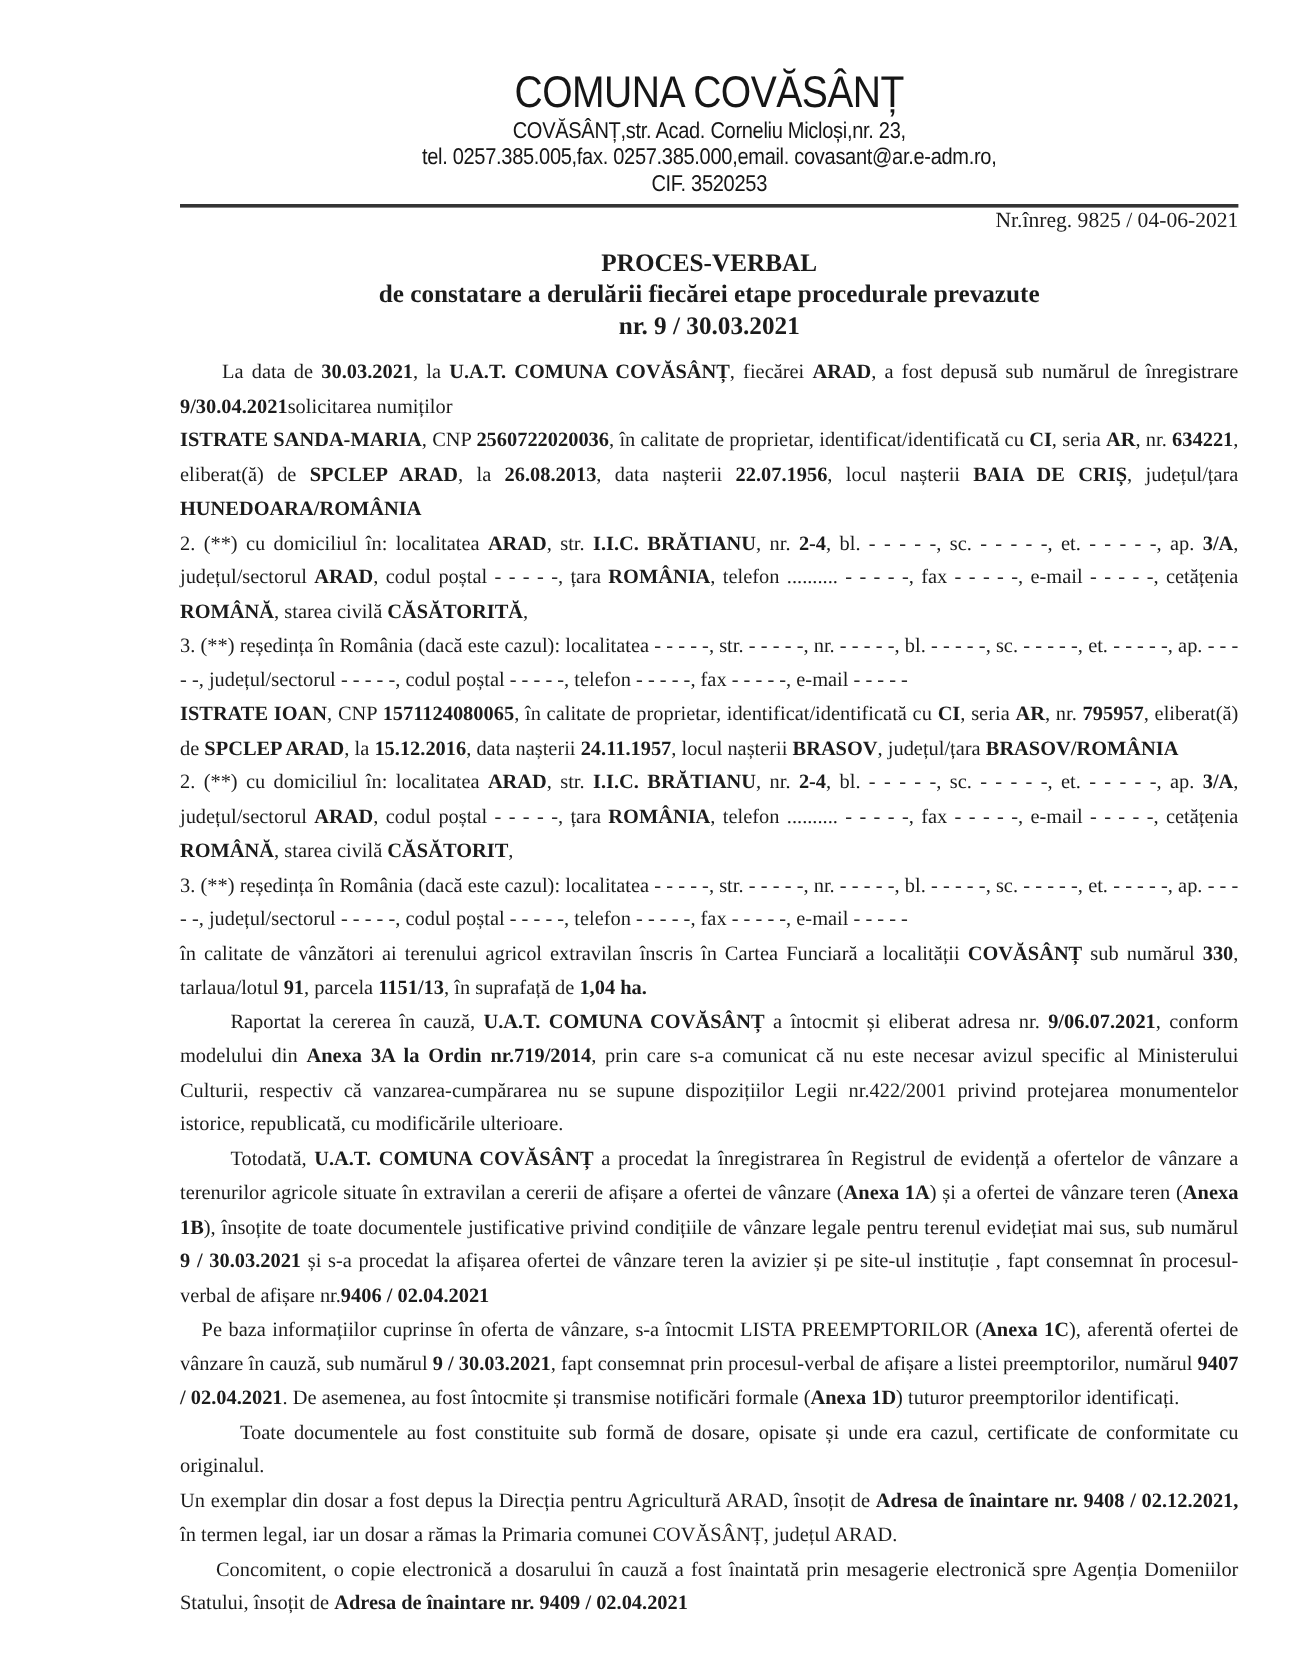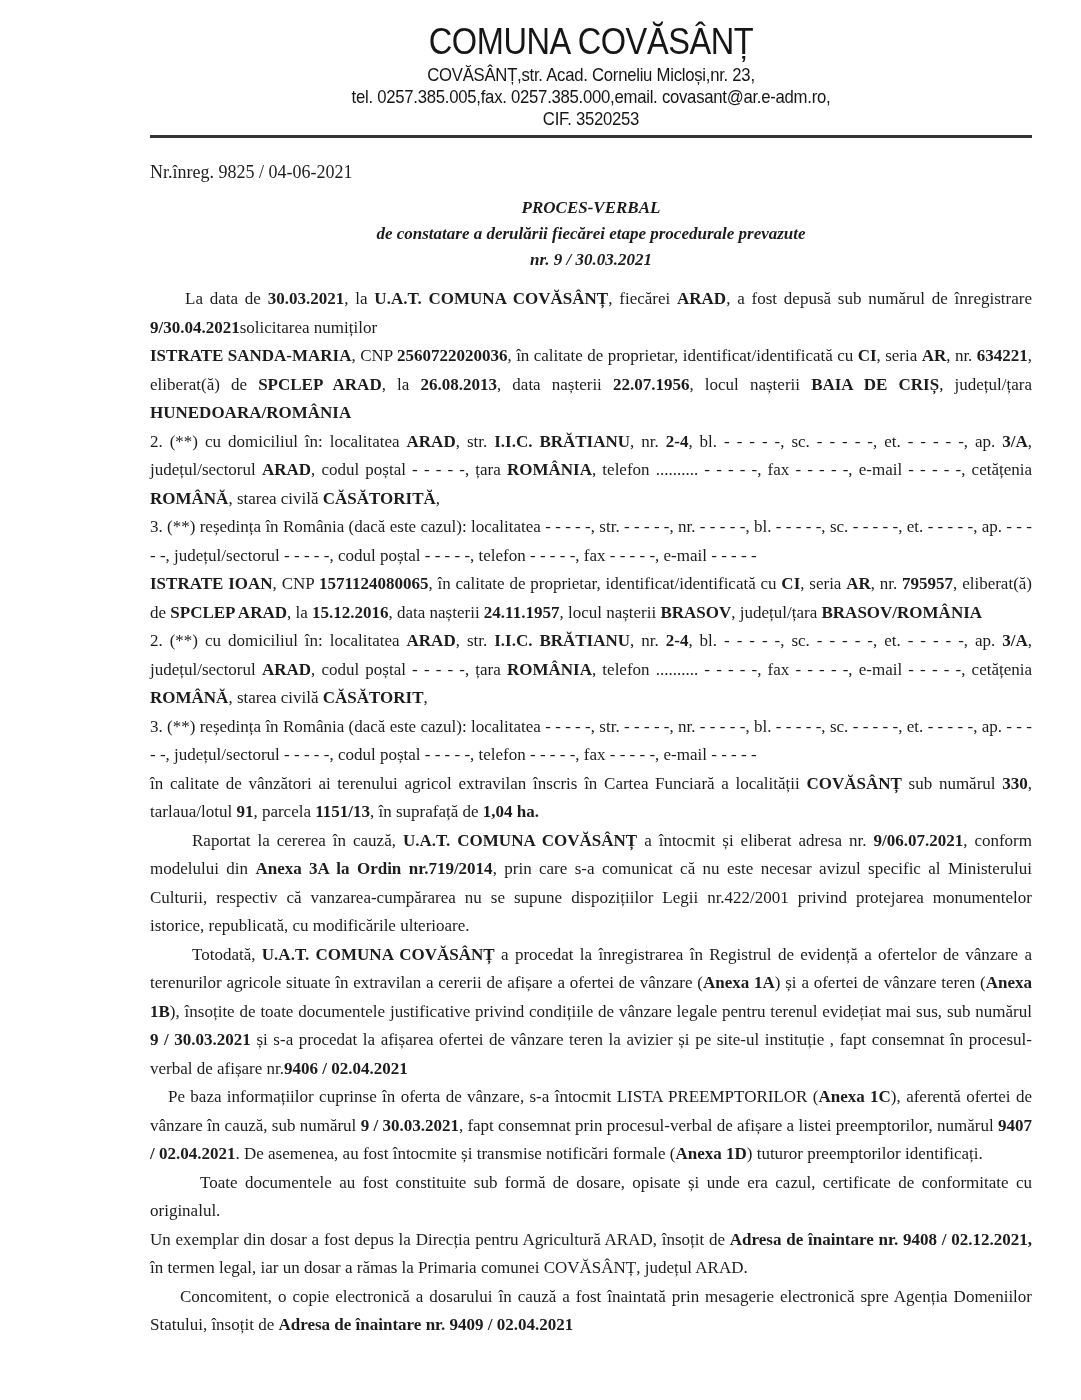--- a/index.html
+++ b/index.html
@@ -17,21 +17,21 @@
     overflow: hidden;
   }
   .content {
     position: absolute;
     left: 150px;
     top: 0;
     width: 882px;
   }
   
   .letterhead {
-    padding-top: 22px;
+    padding-top: 57px;
     text-align: center;
     font-family: "Liberation Sans", sans-serif;
     color: #161616;
   }
   .letterhead-inner {
     transform: scaleX(0.88);
     transform-origin: 50% 0;
   }
   .org-name {
     font-size: 37px;
@@ -46,33 +46,31 @@
     margin-top: 4px;
     white-space: nowrap;
   }
   .header-rule {
     height: 3px;
     background: #343434;
     margin-top: 7px;
   }
   
   .reg-line {
-    margin-top: 24px;
-    text-align: left;
+    text-align: right;
     font-size: 18px;
     line-height: 21px;
   }
   
   .title-block {
     margin-top: 12px;
     text-align: center;
     font-weight: bold;
-    font-size: 17px;
+    font-size: 21px;
     line-height: 26px;
-    font-style: italic;
   }
   
   .body-text {
     margin-top: 12px;
     font-size: 17px;
     line-height: 28.5px;
     text-align: justify;
   }
   .body-text p {
     margin: 0;

